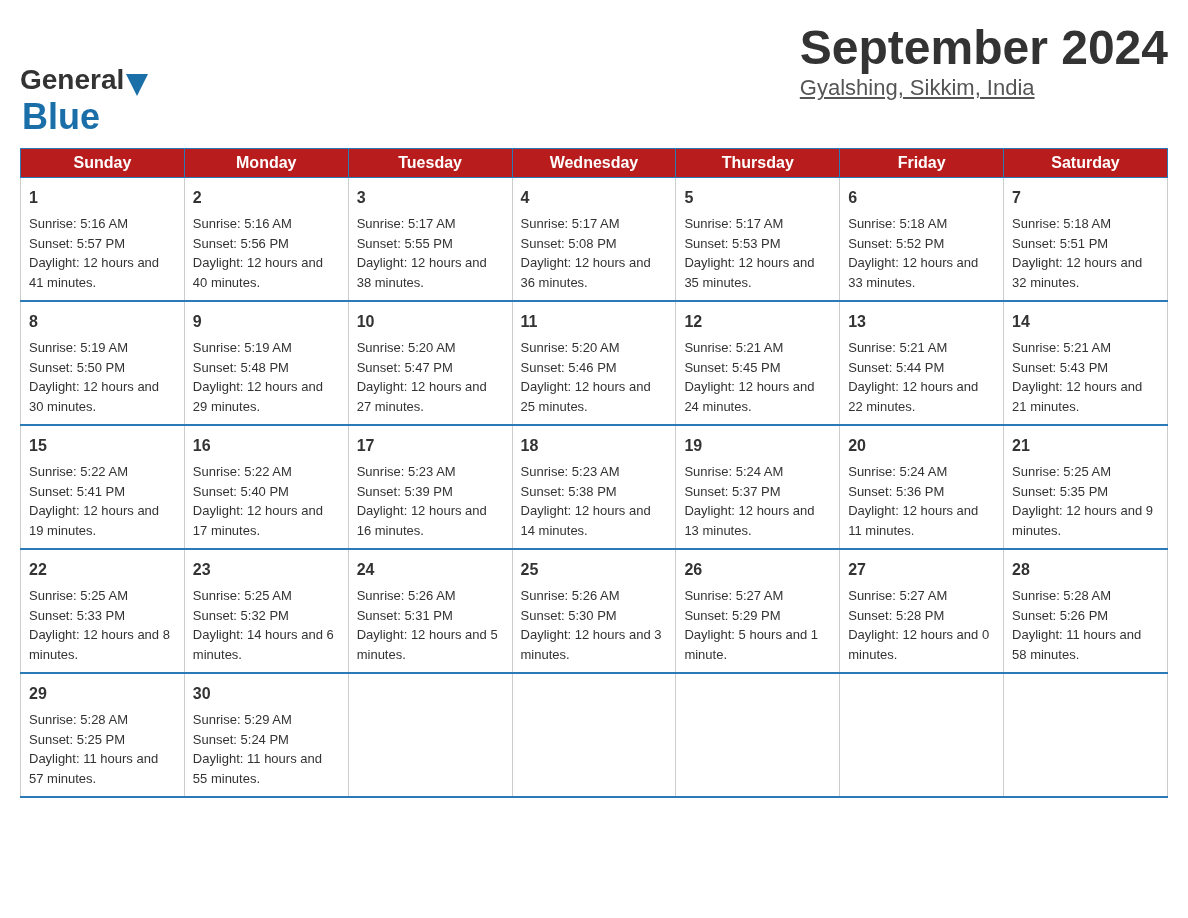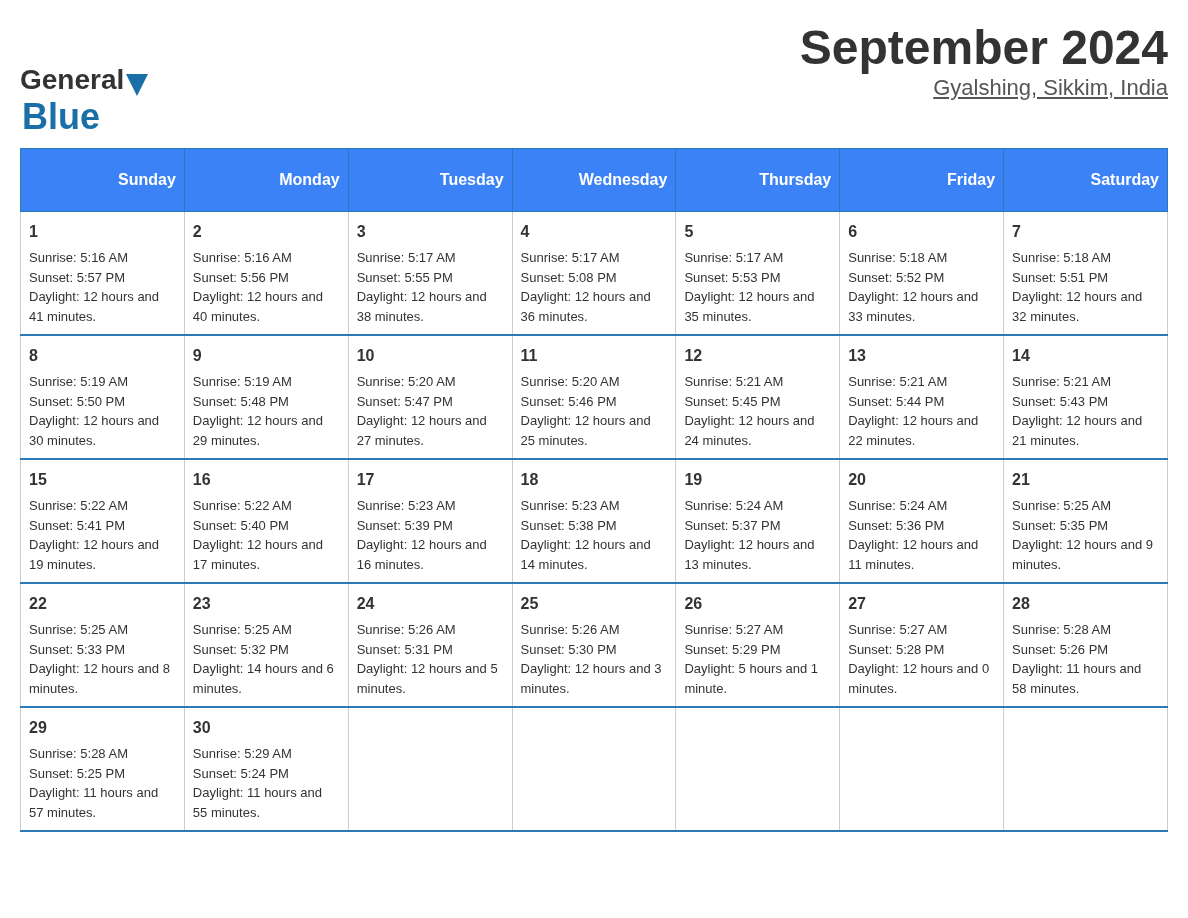--- a/index.html
+++ b/index.html
@@ -10,44 +10,44 @@
       width: 1188px;
       min-height: 918px;
     }
     .header {
       display: flex;
       justify-content: space-between;
       align-items: flex-start;
       margin-bottom: 10px;
     }
     .title-block {
-      text-align: right;
+      text-align: left;
     }
     .calendar-title {
       font-size: 48px;
       font-weight: bold;
       color: #333;
     }
     .calendar-subtitle {
       font-size: 22px;
       color: #555;
       text-decoration: underline;
     }
     table {
       width: 100%;
       border-collapse: collapse;
       margin-top: 10px;
     }
     thead tr th {
-      background-color: #3b82f6;
+      background-color: #b91c1c;
       color: #fff;
       font-size: 16px;
       font-weight: bold;
-      padding: 22px 8px;
-      text-align: right;
+      padding: 5px 8px;
+      text-align: center;
       border: 1px solid #2a7ab8;
     }
     tbody tr td {
       vertical-align: top;
       padding: 8px;
       font-size: 13px;
       color: #333;
       border: 1px solid #ccc;
       width: 14.28%;
       min-height: 100px;

